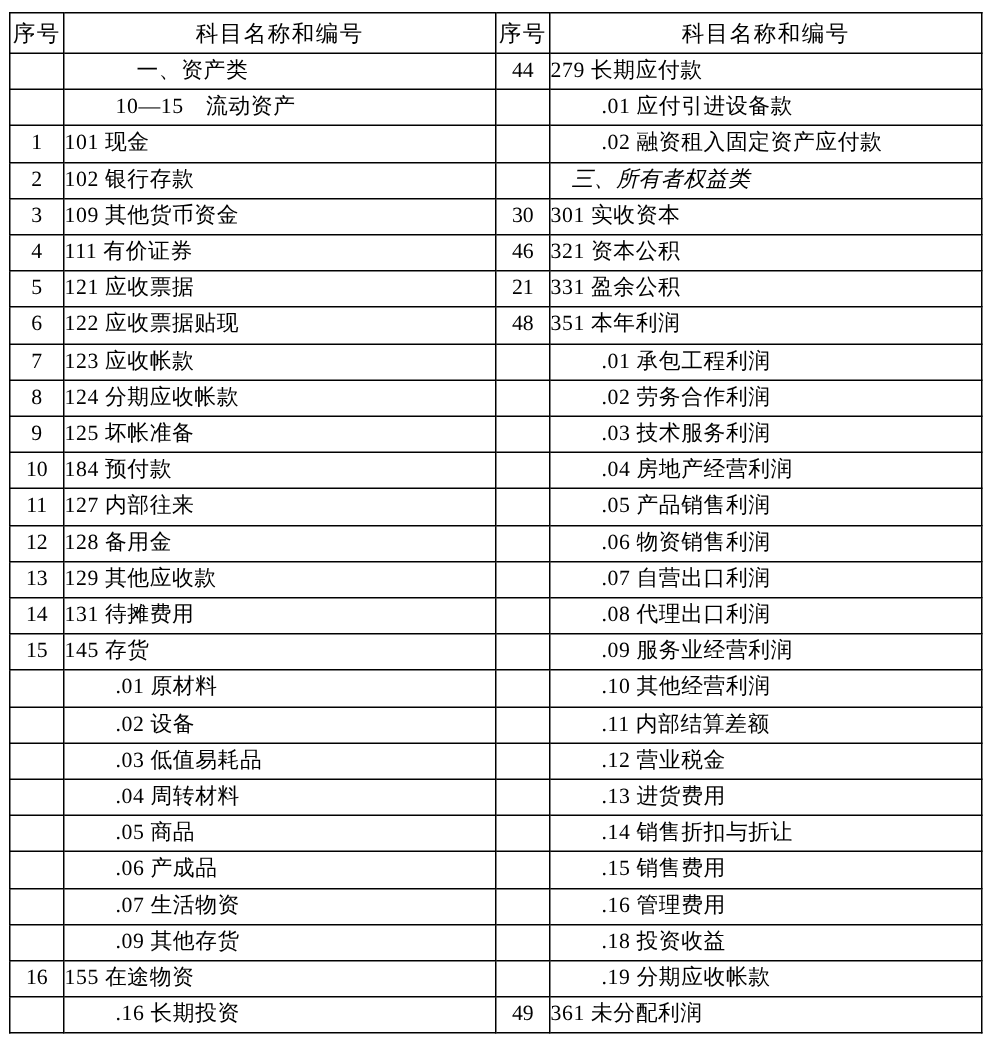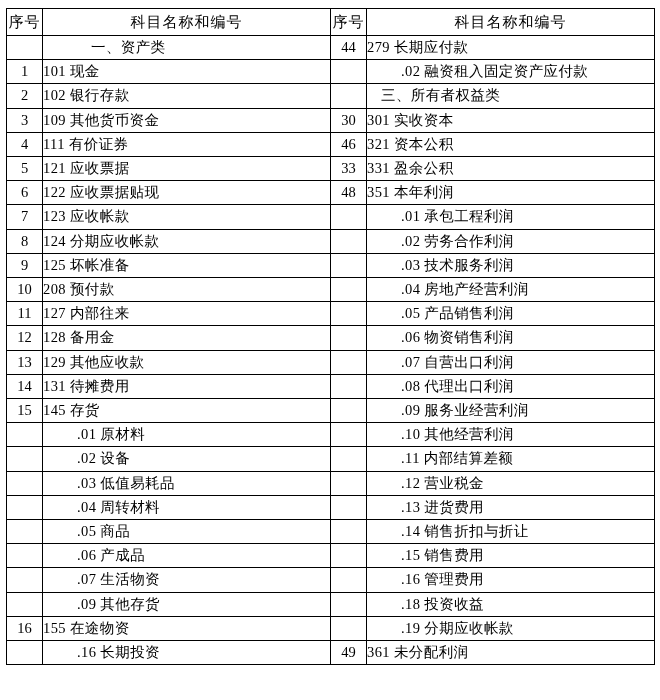--- a/index.html
+++ b/index.html
@@ -51,21 +51,21 @@
     font-family: Liberation Serif, serif;
   }
   td.name {
     text-align: left;
     padding-left: 10px;
     white-space: nowrap;
     letter-spacing: 0.4px;
   }
   
   .lvl0 { padding-left: 0px; text-align: center; }
-  .lvl1 { padding-left: 14px; }
+  .lvl1 { padding-left: 14px; font-style: italic; }
   .lvl2 { padding-left: 34px; }
   .lvl3 { padding-left: 48px; }
 </style>
 </head>
 <body>
 
 <div class="page">
   <table class="ledger">
     <colgroup>
       <col class="c-num">
@@ -82,20 +82,26 @@
       </tr>
     </thead>
     <tbody id="tbody">
         <tr>
           <td class="num"></td>
           <td class="name"><span class="lvl3">一、资产类</span></td>
           <td class="num">44</td>
           <td class="name"><span class="lvl0">279 长期应付款</span></td>
         </tr>
         <tr>
+          <td class="num"></td>
+          <td class="name"><span class="lvl2">10—15　流动资产</span></td>
+          <td class="num"></td>
+          <td class="name"><span class="lvl2">.01 应付引进设备款</span></td>
+        </tr>
+        <tr>
           <td class="num">1</td>
           <td class="name"><span class="lvl0">101 现金</span></td>
           <td class="num"></td>
           <td class="name"><span class="lvl2">.02 融资租入固定资产应付款</span></td>
         </tr>
         <tr>
           <td class="num">2</td>
           <td class="name"><span class="lvl0">102 银行存款</span></td>
           <td class="num"></td>
           <td class="name"><span class="lvl1">三、所有者权益类</span></td>
@@ -108,21 +114,21 @@
         </tr>
         <tr>
           <td class="num">4</td>
           <td class="name"><span class="lvl0">111 有价证券</span></td>
           <td class="num">46</td>
           <td class="name"><span class="lvl0">321 资本公积</span></td>
         </tr>
         <tr>
           <td class="num">5</td>
           <td class="name"><span class="lvl0">121 应收票据</span></td>
-          <td class="num">33</td>
+          <td class="num">21</td>
           <td class="name"><span class="lvl0">331 盈余公积</span></td>
         </tr>
         <tr>
           <td class="num">6</td>
           <td class="name"><span class="lvl0">122 应收票据贴现</span></td>
           <td class="num">48</td>
           <td class="name"><span class="lvl0">351 本年利润</span></td>
         </tr>
         <tr>
           <td class="num">7</td>
@@ -137,21 +143,21 @@
           <td class="name"><span class="lvl2">.02 劳务合作利润</span></td>
         </tr>
         <tr>
           <td class="num">9</td>
           <td class="name"><span class="lvl0">125 坏帐准备</span></td>
           <td class="num"></td>
           <td class="name"><span class="lvl2">.03 技术服务利润</span></td>
         </tr>
         <tr>
           <td class="num">10</td>
-          <td class="name"><span class="lvl0">208 预付款</span></td>
+          <td class="name"><span class="lvl0">184 预付款</span></td>
           <td class="num"></td>
           <td class="name"><span class="lvl2">.04 房地产经营利润</span></td>
         </tr>
         <tr>
           <td class="num">11</td>
           <td class="name"><span class="lvl0">127 内部往来</span></td>
           <td class="num"></td>
           <td class="name"><span class="lvl2">.05 产品销售利润</span></td>
         </tr>
         <tr>

